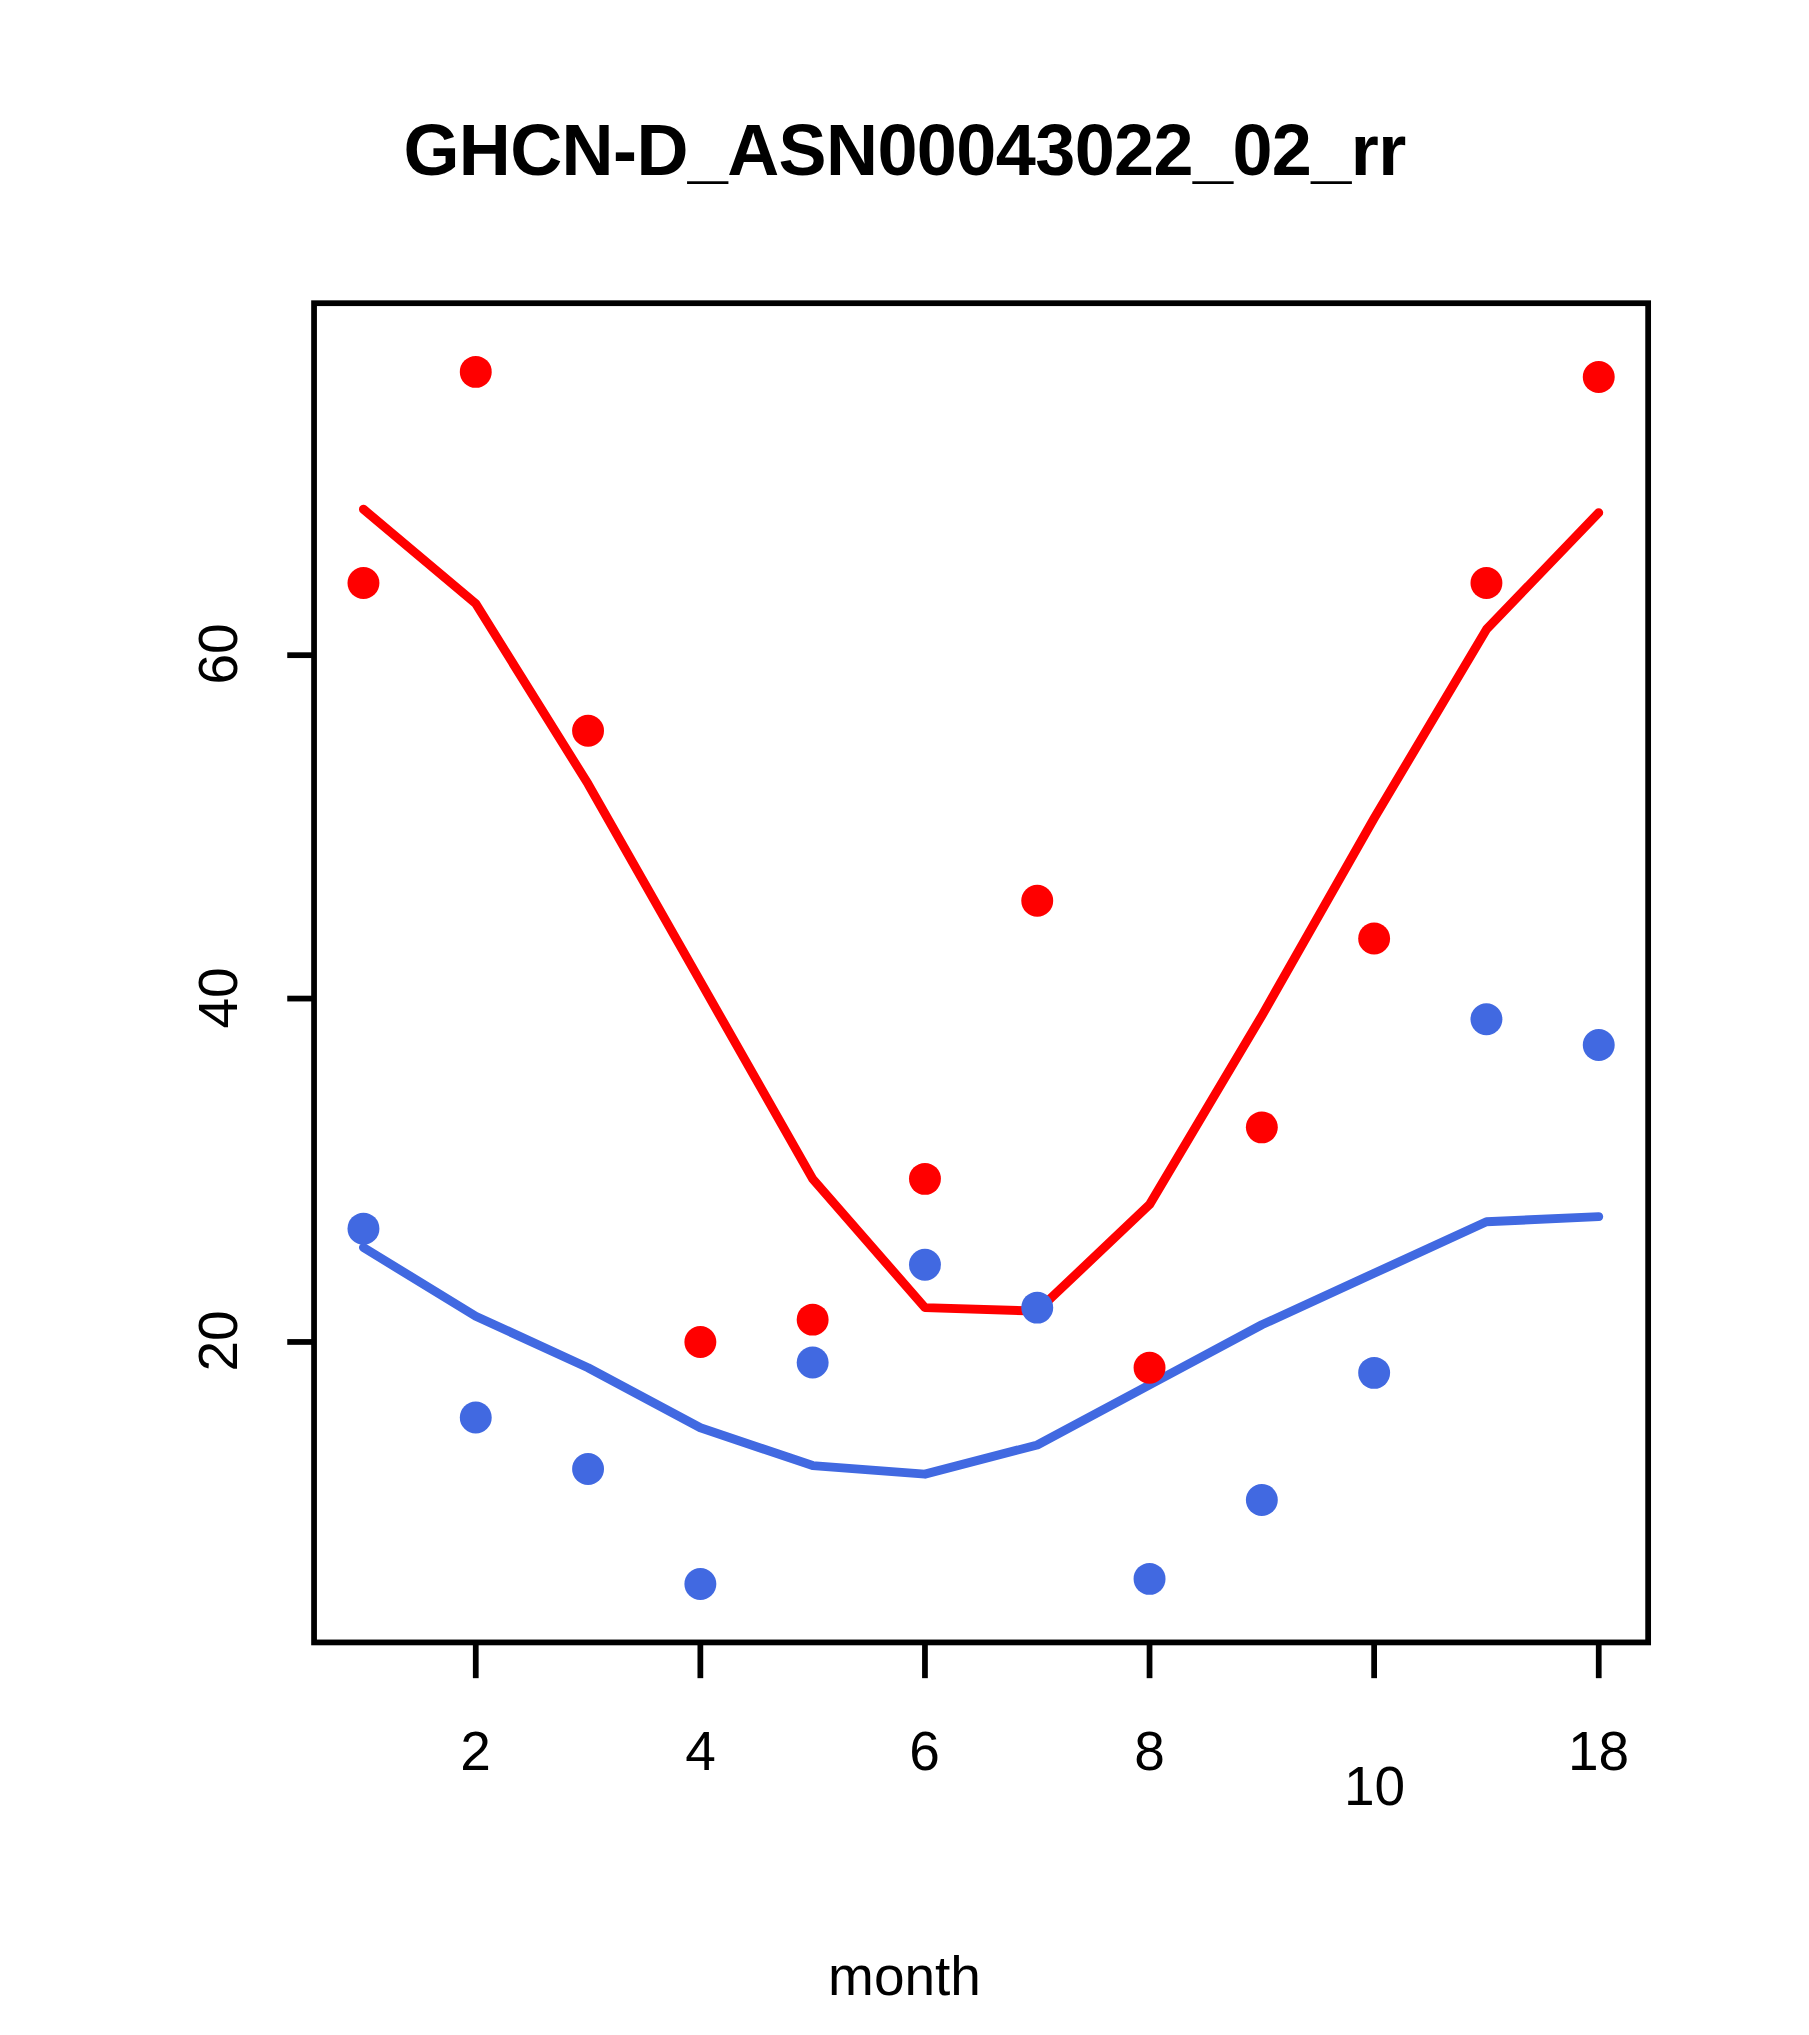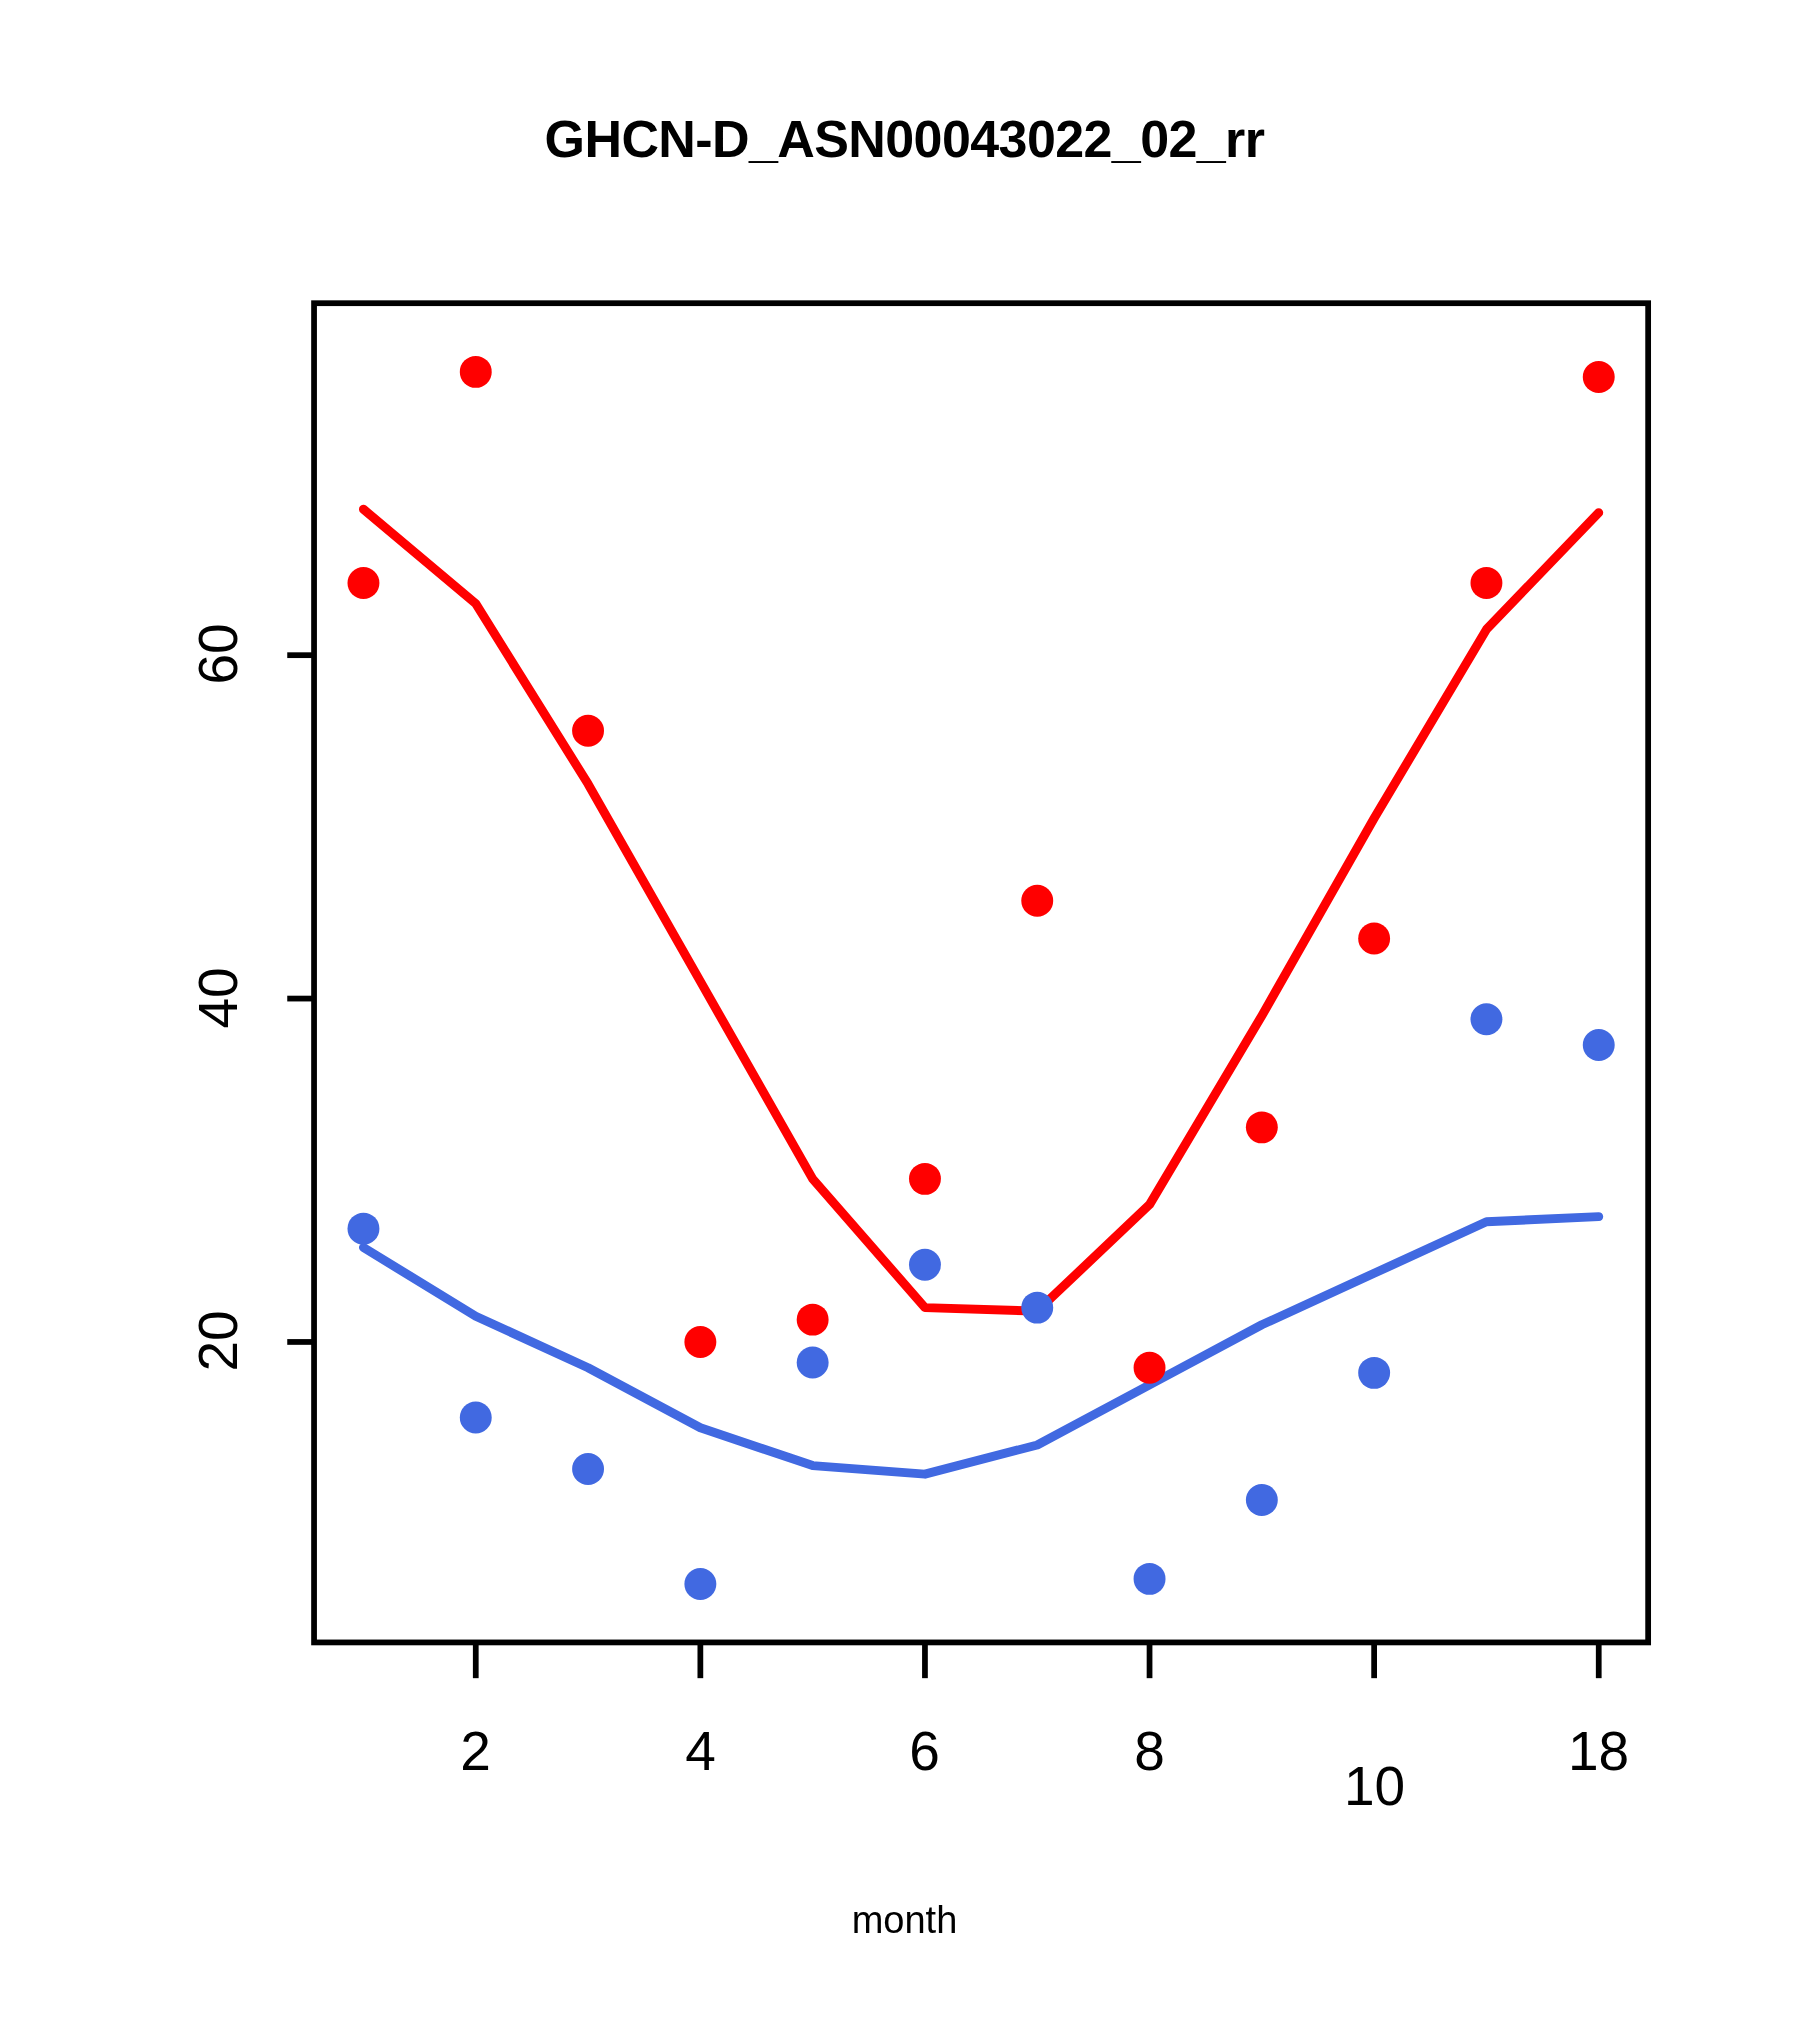--- a/index.html
+++ b/index.html
@@ -1,35 +1,35 @@
 <!DOCTYPE html>
 <html style="font-size:10.2px"><head>
 <meta charset="utf-8">
 <style>
   html,body{margin:0;padding:0;background:#ffffff;}
   body{width:1809px;height:2035px;font-family:"Liberation Sans",sans-serif;color:#000;}
   #root{position:relative;width:1809px;height:2035px;background:#fff;overflow:hidden;}
 
   #chart-title{
     position:absolute;left:0;top:109px;width:1809px;text-align:center;
-    font-size:52px;font-weight:bold;letter-spacing:-0.6px;
+    font-size:72px;font-weight:bold;letter-spacing:-0.6px;
     font-family:"Liberation Sans",sans-serif;color:#000;
   }
 
   #plot-svg{position:absolute;left:0;top:0;width:1809px;height:2035px;}
 
   .tick-label{
     position:absolute;font-family:"Liberation Sans",sans-serif;
     font-size:55px;color:#000;white-space:nowrap;
   }
   .y-tick-label{transform-origin:center center;transform:rotate(-90deg);}
 
   #x-axis-title{
-    position:absolute;left:0;top:1899px;width:1809px;text-align:center;
-    font-size:38px;font-family:"Liberation Sans",sans-serif;color:#000;
+    position:absolute;left:0;top:1944px;width:1809px;text-align:center;
+    font-size:55px;font-family:"Liberation Sans",sans-serif;color:#000;
   }
 </style>
 </head>
 <body>
 
 <div id="root">
 
   <div id="chart-title">GHCN-D_ASN00043022_02_rr</div>
 
   <svg id="plot-svg" viewBox="0 0 2834 3188" preserveAspectRatio="none">

